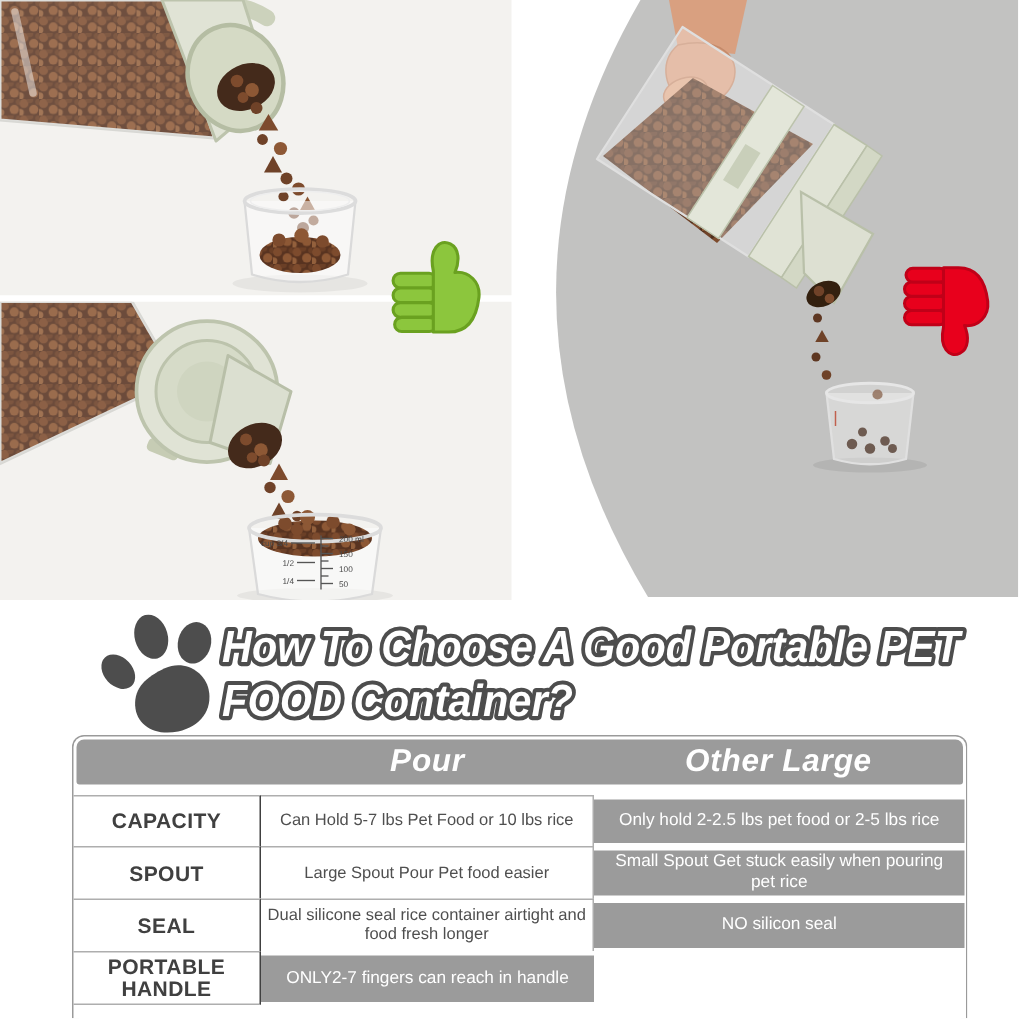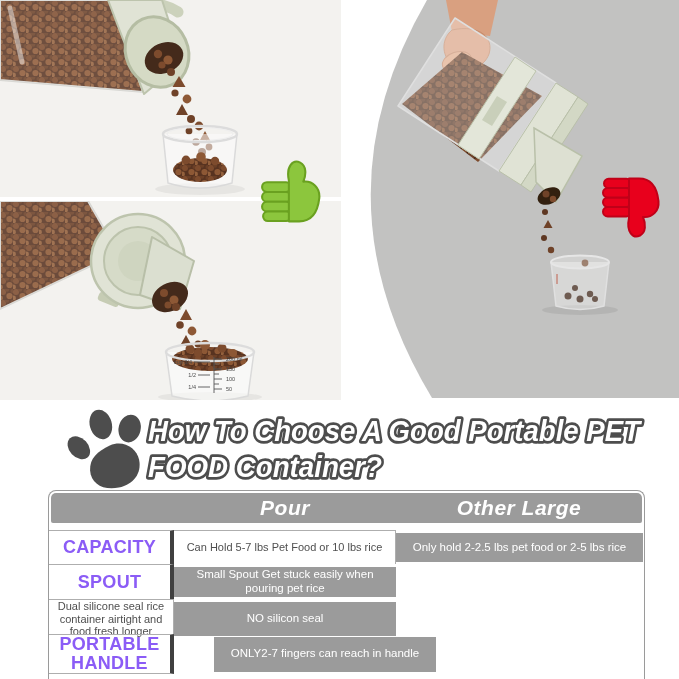--- a/index.html
+++ b/index.html
@@ -24,25 +24,25 @@
              border:1.5px solid #9a9a9a;border-bottom:none;border-radius:8px 8px 0 0;
              box-sizing:border-box;background:#fff;}
   .t-header{position:relative;margin:2px 2px 0 2px;height:30px;background:#9b9b9b;
             border-radius:5px 5px 2px 2px;}
   .t-header span{position:absolute;top:0;line-height:30px;text-align:center;color:#fff;
             font-style:italic;font-weight:bold;font-size:21px;letter-spacing:.5px;}
   .hdr-ours{left:123px;width:222px;}
   .hdr-other{left:345px;width:246px;}
   .t-gap{height:7px;}
   .row{display:grid;grid-template-columns:125px 222px 247px;box-sizing:border-box;}
-  .r1{height:34px;}.r2{height:35px;}.r3{height:35px;}.r4{height:36px;gap:40px;}
+  .r1{height:34px;}.r2{height:35px;}.r3{height:35px;}.r4{height:36px;}
   .feat,.ours{border-top:1px solid #aeaeae;display:flex;align-items:center;
               justify-content:center;text-align:center;box-sizing:border-box;}
   .r4 .feat,.r4 .ours{border-bottom:1px solid #aeaeae;}
-  .feat{border-right:4px solid #404040;font-weight:bold;font-size:18px;color:#8b5cf6;
+  .feat{border-right:1px solid #404040;font-weight:bold;font-size:14px;color:#404040;
         line-height:1.05;letter-spacing:.3px;}
   .ours{border-right:1px solid #aeaeae;font-size:11px;color:#4f4f4f;line-height:1.15;
         padding:0 4px;}
   .other{padding:3px 0 2px 0;box-sizing:border-box;}
   .oblock{height:100%;background:#9b9b9b;color:#fff;display:flex;align-items:center;
           justify-content:center;text-align:center;font-size:11.5px;font-weight:500;
           line-height:1.2;padding:0 12px;box-sizing:border-box;}
 </style>
 </head>
 <body>
@@ -278,25 +278,27 @@
 
     <div class="row r1">
       <div class="feat">CAPACITY</div>
       <div class="ours">Can Hold 5-7 lbs Pet Food or 10 lbs rice</div>
       <div class="other">
           <div class="oblock">Only hold 2-2.5 lbs pet food or 2-5 lbs rice</div>
         </div>
     </div>
     <div class="row r2">
       <div class="feat">SPOUT</div>
+      <div class="ours">Large Spout Pour Pet food easier</div>
       <div class="other">
           <div class="oblock">Small Spout Get stuck easily when pouring pet rice</div>
         </div>
     </div>
     <div class="row r3">
+      <div class="feat">SEAL</div>
       <div class="ours">Dual silicone seal rice container airtight and food fresh longer</div>
       <div class="other">
           <div class="oblock">NO silicon seal</div>
         </div>
     </div>
     <div class="row r4">
       <div class="feat">PORTABLE HANDLE</div>
       <div class="other">
           <div class="oblock">ONLY2-7 fingers can reach in handle</div>
         </div>

